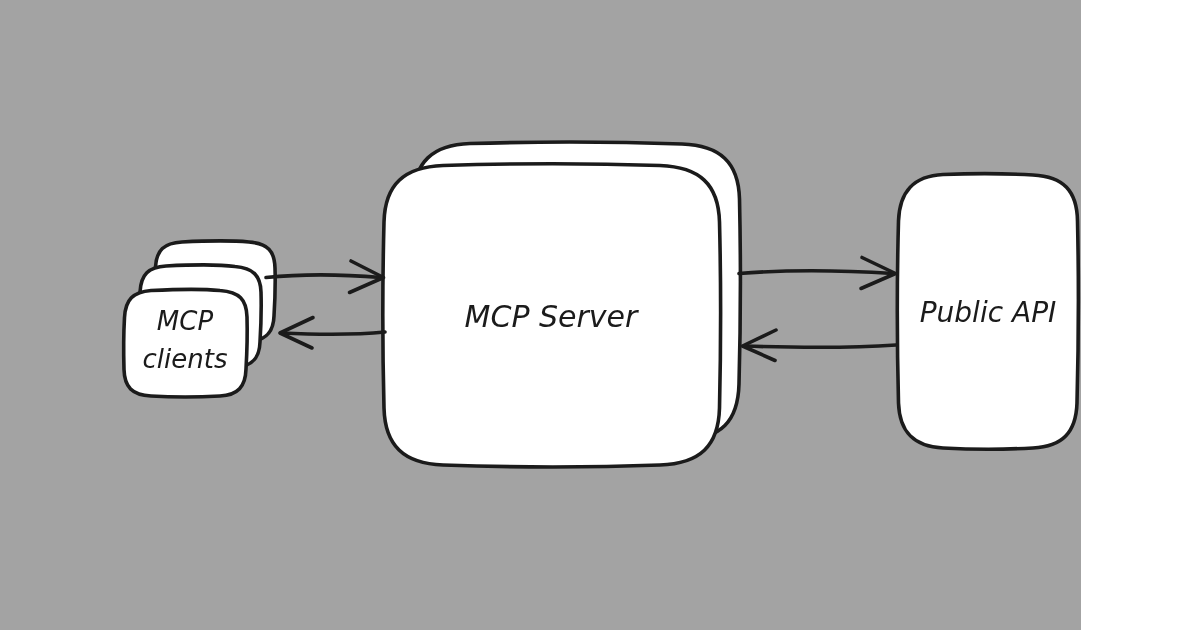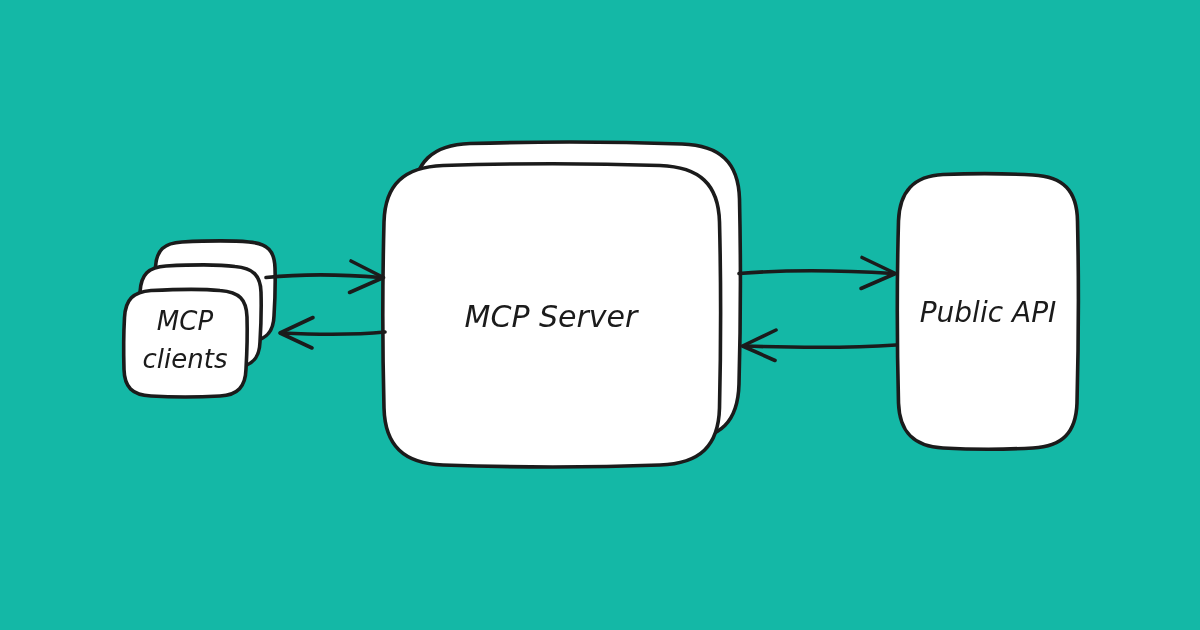--- a/index.html
+++ b/index.html
@@ -6,23 +6,23 @@
     margin: 0;
     padding: 0;
     width: 1200px;
     height: 630px;
     background: #ffffff;
     overflow: hidden;
     font-family: "DejaVu Sans", sans-serif;
   }
   .stage {
     position: relative;
-    width: 1200px;
+    width: 1081px;
     height: 630px;
-    background: #14b8a6;
+    background: #a3a3a3;
   }
   svg { display: block; }
   .shape {
     fill: #ffffff;
     stroke: #1b1b1b;
     stroke-width: 3.6;
     stroke-linecap: round;
     stroke-linejoin: round;
   }
   .arrow {

